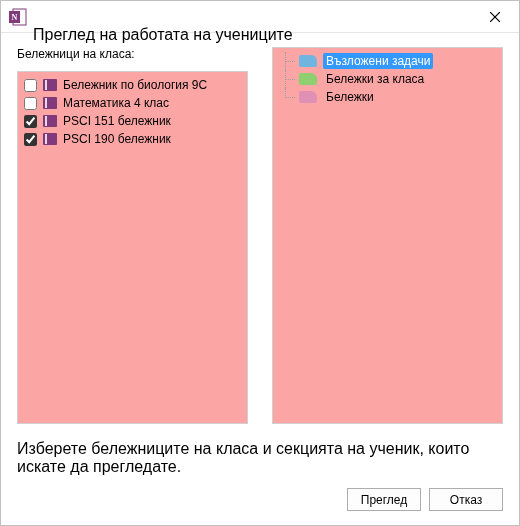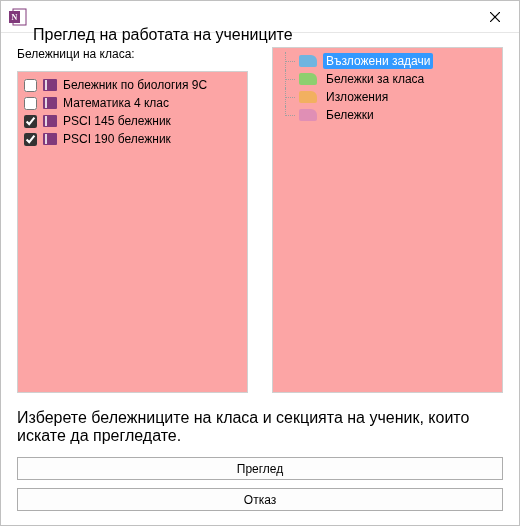--- a/index.html
+++ b/index.html
@@ -116,21 +116,20 @@
   }
 
   .footer {
     padding: 10px 16px 14px 16px;
   }
   .footer .hint { font-size: 16px; margin-bottom: 12px; }
   .footer .buttons {
     display: flex;
     justify-content: flex-end;
     gap: 8px;
-    flex-direction: column;
   }
   .btn {
     min-width: 74px;
     height: 23px;
     padding: 0 12px;
     background: #fdfdfd;
     border: 1px solid #adadad;
     font-family: inherit;
     font-size: 12px;
     cursor: pointer;
@@ -167,21 +166,21 @@
         <span>Бележник по биология 9C</span>
       </div>
       <div class="nb-row">
         <input type="checkbox" style="">
         <span class="nb-icon"></span>
         <span>Математика 4 клас</span>
       </div>
       <div class="nb-row">
         <input type="checkbox" checked="" style="">
         <span class="nb-icon"></span>
-        <span>PSCI 145 бележник</span>
+        <span>PSCI 151 бележник</span>
       </div>
       <div class="nb-row">
         <input type="checkbox" checked="" style="">
         <span class="nb-icon"></span>
         <span>PSCI 190 бележник</span>
       </div>
     </div>
   </div>
 
   <div class="column">
@@ -190,25 +189,20 @@
         <span class="tree-branch"></span>
         <span class="sec-icon" style="background: rgb(111, 181, 224);"></span>
         <span class="sec-label selected">Възложени задачи</span>
       </div>
       <div class="sec-row">
         <span class="tree-branch"></span>
         <span class="sec-icon" style="background: rgb(142, 207, 111);"></span>
         <span class="sec-label">Бележки за класа</span>
       </div>
       <div class="sec-row">
-        <span class="tree-branch"></span>
-        <span class="sec-icon" style="background: rgb(242, 176, 96);"></span>
-        <span class="sec-label">Изложения</span>
-      </div>
-      <div class="sec-row">
         <span class="tree-branch last"></span>
         <span class="sec-icon" style="background: rgb(224, 143, 181);"></span>
         <span class="sec-label">Бележки</span>
       </div>
     </div>
   </div>
 
 </div>
 
 <div class="footer">

